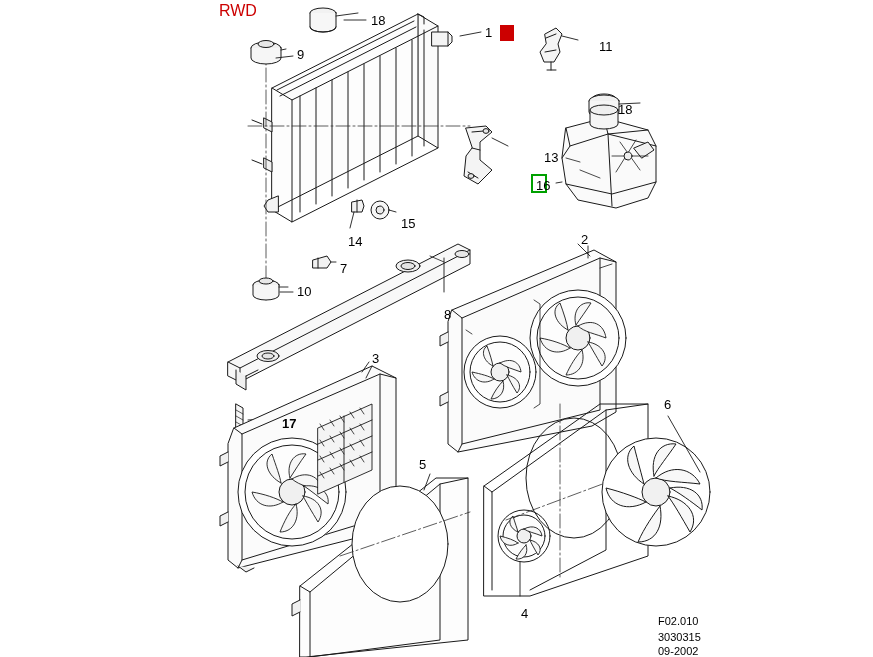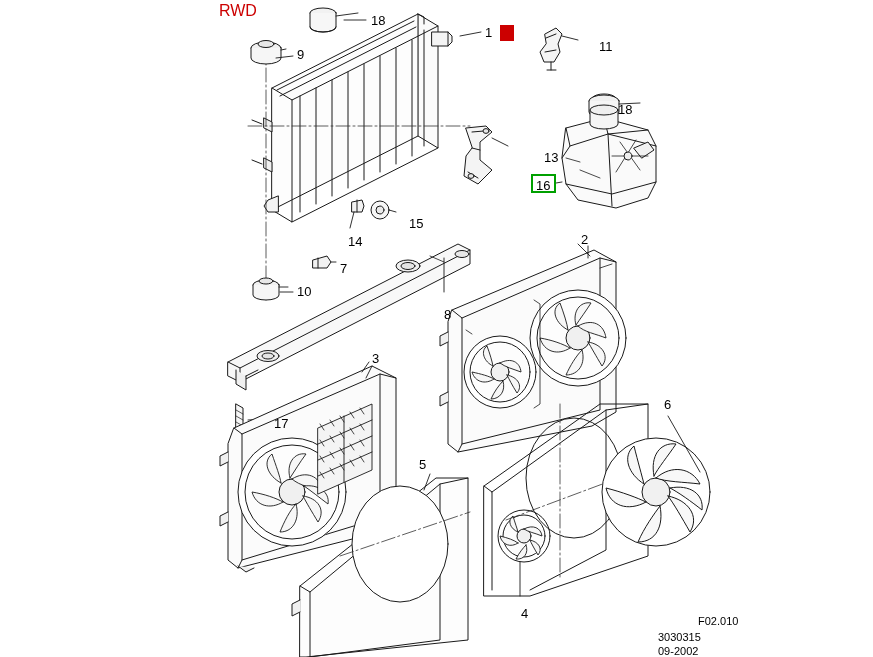--- a/index.html
+++ b/index.html
@@ -41,21 +41,21 @@
     top: 2px;
     font-size: 16px;
     font-weight: normal;
     color: #cc0000;
     font-family: "Liberation Sans", sans-serif;
   }
   #highlight-16 {
     position: absolute;
     left: 531px;
     top: 174px;
-    width: 25px;
+    width: 16px;
     height: 19px;
     border: 2px solid #00a000;
     box-sizing: border-box;
     background: transparent;
   }
   #highlight-16 span {
     position: absolute;
     left: 3px;
     top: 2px;
     font-size: 13px;
@@ -70,21 +70,21 @@
     height: 16px;
     background: #cc0000;
   }
   .footer {
     position: absolute;
     font-family: "Liberation Sans", sans-serif;
     font-size: 11px;
     color: #000000;
     white-space: nowrap;
   }
-  #foot1 { left: 658px; top: 615px; margin-left: 40px; }
+  #foot1 { left: 658px; top: 615px; }
   #foot2 { left: 658px; top: 631px; }
   #foot3 { left: 658px; top: 645px; }
 </style>
 </head>
 <body>
 
 <div id="stage">
 
   <svg class="art" viewBox="0 0 873 657" xmlns="http://www.w3.org/2000/svg">
     <g fill="none" stroke="#1a1a1a" stroke-width="1" stroke-linejoin="round" stroke-linecap="round">
@@ -410,21 +410,21 @@
   <div class="label num" style="left:419px; top:458px;">5</div>
   <div class="label num" style="left:664px; top:398px;">6</div>
   <div class="label num" style="left:340px; top:262px;">7</div>
   <div class="label num" style="left:444px; top:308px;">8</div>
   <div class="label num" style="left:297px; top:48px;">9</div>
   <div class="label num" style="left:297px; top:285px;">10</div>
   <div class="label num" style="left:599px; top:40px;">11</div>
   <div class="label num" style="left:371px; top:14px;">18</div>
   <div class="label num" style="left:516px; top:151px;margin-left:28px;">13</div>
   <div class="label num" style="left:348px; top:235px;">14</div>
-  <div class="label num" style="left:401px; top:217px;margin-left:8px;">15</div>
-  <div class="label num" style="left:274px; top:417px;">17</div>
+  <div class="label num" style="left:401px; top:217px;">15</div>
+  <div class="label num" style="left:282px; top:417px;font-weight:bold;">17</div>
   <div class="label num" style="left:618px; top:103px;">18</div>
 
   <div class="footer" id="foot1">F02.010</div>
   <div class="footer" id="foot2">3030315</div>
   <div class="footer" id="foot3">09-2002</div>
 
 </div>
 
 </body></html>

